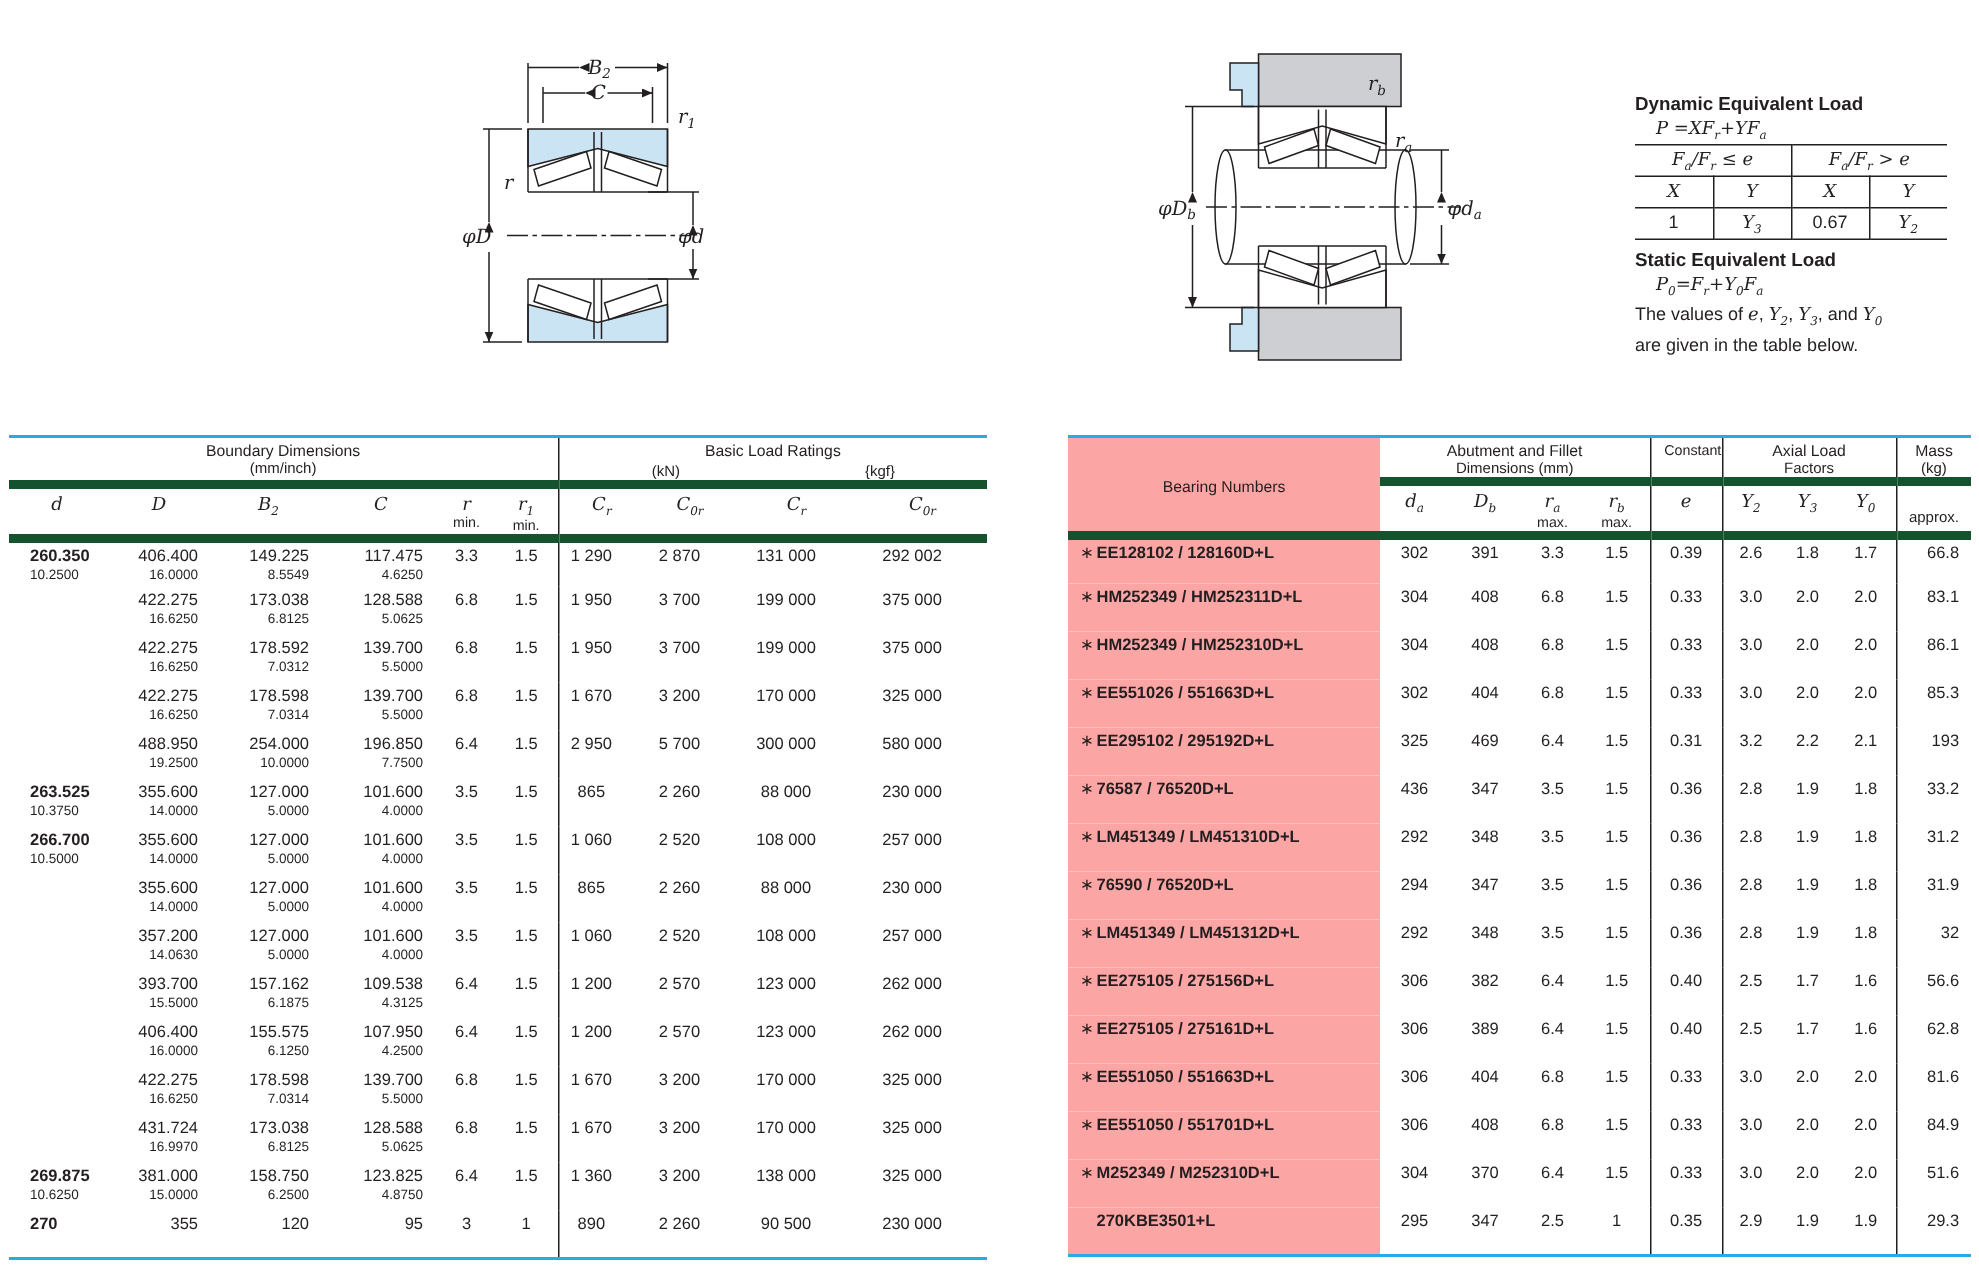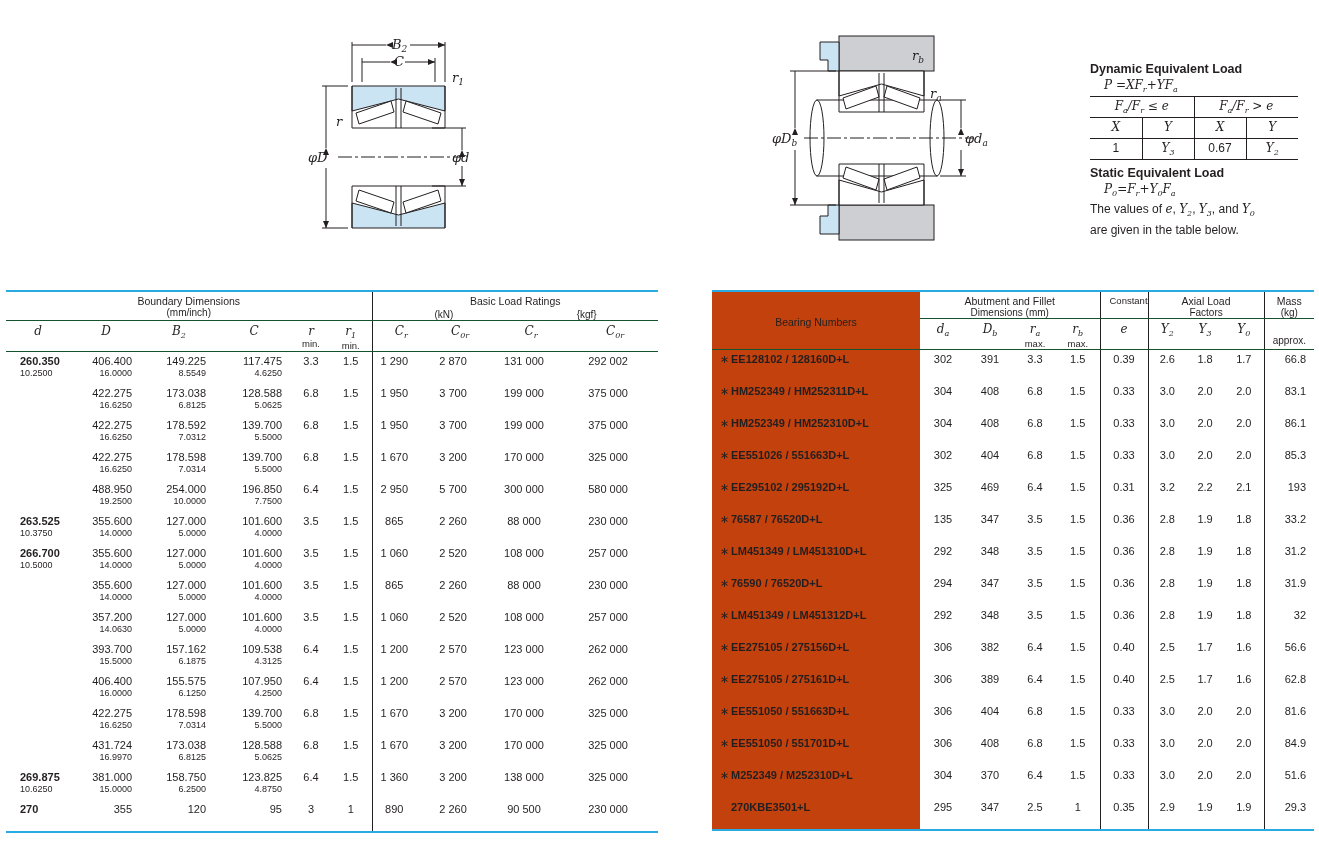--- a/index.html
+++ b/index.html
@@ -32,38 +32,38 @@
   svg text { font-family:"DejaVu Serif","Liberation Serif",serif; font-style:italic; font-size:13px; fill:#231f20; }
   svg .sub { font-size:9px; }
 
   
   table { border-collapse:collapse; table-layout:fixed; font-size:11px; }
   .tbl-left  { position:absolute; left:6px;  top:290px; width:652px;
     border-top:2px solid #29abe2; border-bottom:2px solid #29abe2; }
   .tbl-right { position:absolute; left:712px; top:290px; width:602px;
     border-top:2px solid #29abe2; border-bottom:2px solid #29abe2; }
   thead th { font-weight:normal; font-size:10.5px; vertical-align:top; padding-top:3px;
-    border-bottom:1px solid #14532d; }
+    border-bottom:6px solid #14532d; }
   .grp-title { text-align:center; font-size:10.5px; }
   .grp-sub { text-align:center; font-size:10px; }
   .units { display:flex; margin-top:2px; }
   .units span { flex:1; text-align:center; font-size:10px; }
   .sym { font-size:12px; text-align:center; }
   .minlbl { font-size:9.5px; text-align:center; font-family:"Liberation Sans",sans-serif; font-style:normal; }
   tbody td { vertical-align:top; height:32px; padding-top:3px; line-height:1.15; }
   .mm { font-size:11px; white-space:pre; }
   .inch { font-size:9px; }
   .c-d  { text-align:left; padding-left:14px; }
   .c-d .mm { font-weight:bold; }
   .c-mm { text-align:right; padding-right:10px; }
   .c-r  { text-align:center; }
   .c-load { text-align:center; padding-right:14px; }
   .divL { border-left:1px solid #231f20; }
   .divR { border-right:1px solid #231f20; }
-  .bluebg { background:#c2410c; }
+  .bluebg { background:#fca5a5; }
   .c-bearing { text-align:left; padding-left:8px; font-weight:bold; white-space:nowrap; }
   .c-bearing .star { display:inline-block; width:11px; font-weight:normal; }
   .c-ctr { text-align:center; }
   .c-mass { text-align:right; padding-right:8px; }
   th.bearing-head { vertical-align:middle; font-size:10.5px; }
   .approx-cell { vertical-align:bottom !important; padding-bottom:3px; text-align:center; font-size:10px; }
   .e-head { text-align:right; }
 </style>
 </head>
 <body>
@@ -887,21 +887,21 @@
           <td class="c-ctr">6.4</td>
           <td class="c-ctr">1.5</td>
           <td class="c-ctr divL divR">0.31</td>
           <td class="c-ctr">3.2</td>
           <td class="c-ctr">2.2</td>
           <td class="c-ctr">2.1</td>
           <td class="c-mass divL">193</td>
         </tr>
         <tr>
           <td class="c-bearing bluebg"><span class="star">∗</span><span>76587 / 76520D+L</span></td>
-          <td class="c-ctr">135</td>
+          <td class="c-ctr">436</td>
           <td class="c-ctr">347</td>
           <td class="c-ctr">3.5</td>
           <td class="c-ctr">1.5</td>
           <td class="c-ctr divL divR">0.36</td>
           <td class="c-ctr">2.8</td>
           <td class="c-ctr">1.9</td>
           <td class="c-ctr">1.8</td>
           <td class="c-mass divL">33.2</td>
         </tr>
         <tr>

